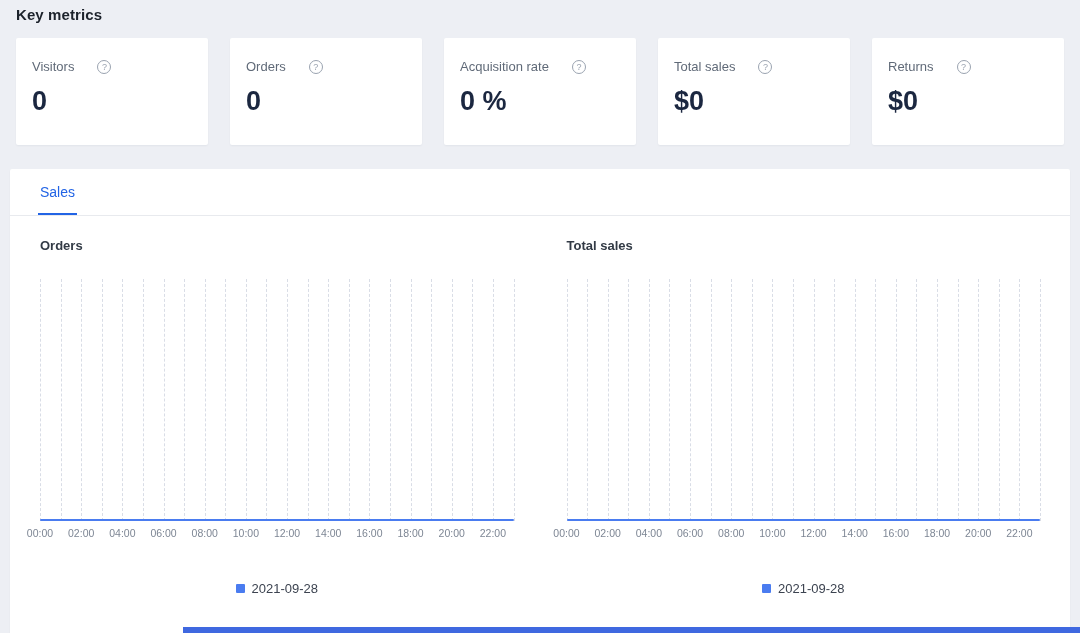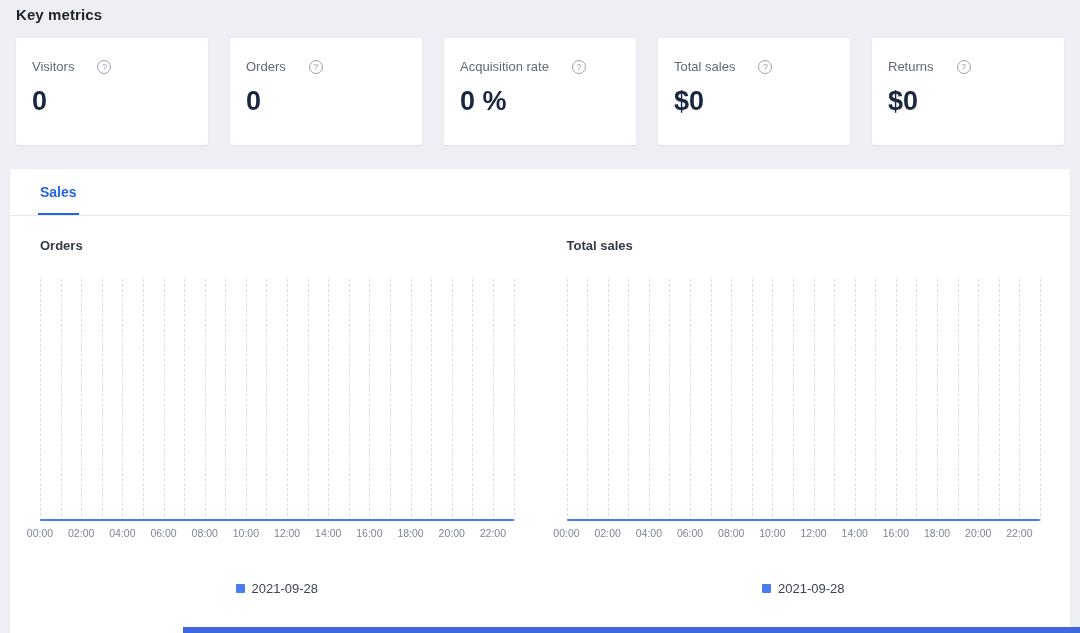--- a/index.html
+++ b/index.html
@@ -46,21 +46,21 @@
     box-shadow:0 1px 2px rgba(20,30,60,.05);
   }
   .tabbar{
     display:flex;gap:56px;padding-left:28px;height:47px;
     border-bottom:1px solid #e8eaee;
   }
   .tab{
     font-size:14px;color:#595f6b;line-height:46px;cursor:pointer;
     border-bottom:2px solid transparent;padding:0 2px;
   }
-  .tab.active{color:var(--accent);font-weight:700;border-bottom-color:var(--accent);}
+  .tab.active{color:var(--accent);font-weight:400;border-bottom-color:var(--accent);}
   .charts-row{
     display:flex;gap:53px;padding:22px 30px 0;
   }
   .chart{flex:1;min-width:0;}
   .chart-title{font-size:13px;font-weight:700;color:#323a45;height:17px;}
   .plot{
     position:relative;margin-top:24px;height:242px;
   }
   .gridline{
     position:absolute;top:0;bottom:0;width:0;

